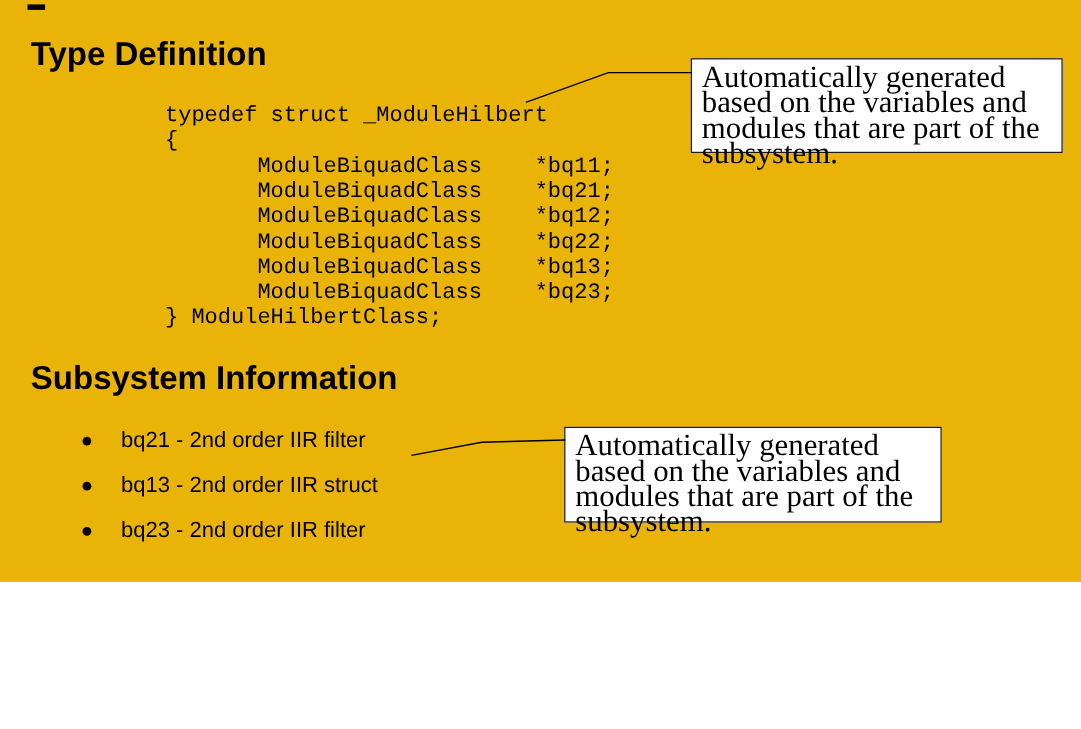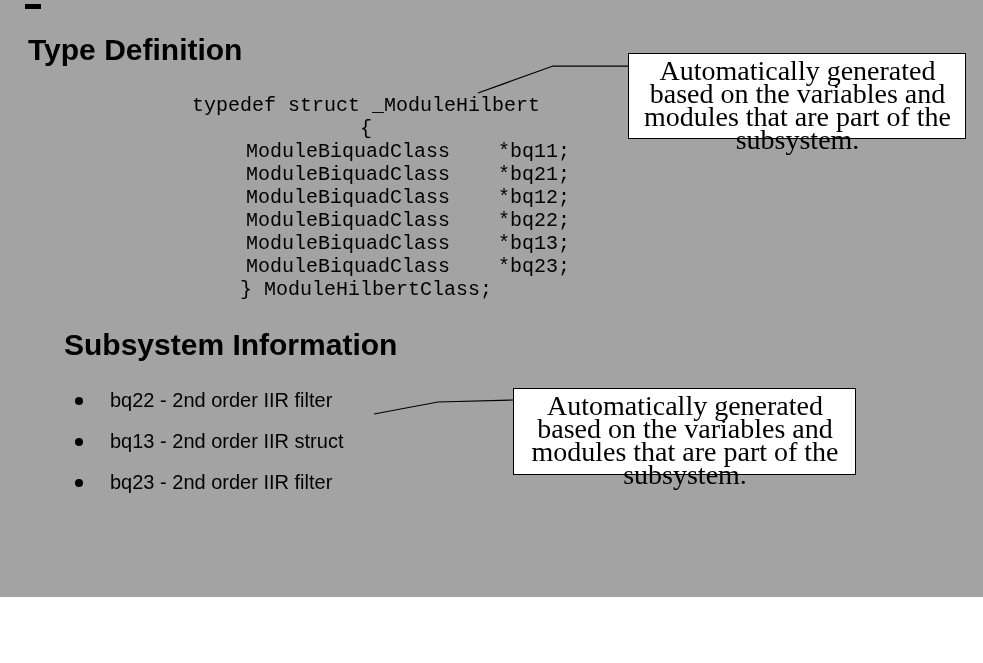--- a/index.html
+++ b/index.html
@@ -1,54 +1,52 @@
 <!DOCTYPE html>
 <html><head>
 <meta charset="utf-8">
 <style>
   * { margin: 0; padding: 0; box-sizing: border-box; }
   html, body { background: #ffffff; }
   .page {
     position: relative;
     width: 983px;
-    height: 597px;
-    background: #a3a3a3;
+    height: 529px;
+    background: #eab308;
     color: #000000;
     overflow: hidden;
     font-family: "Liberation Sans", sans-serif;
-    text-align: center;
   }
   .corner-mark {
     position: absolute;
     left: 25px; top: 4px;
     width: 16px; height: 5px;
     background: #000000;
   }
   .heading {
     position: absolute;
     left: 28px;
     font-family: "Liberation Sans", sans-serif;
     font-weight: bold;
     font-size: 30px;
     line-height: 34px;
     color: #000000;
     white-space: nowrap;
   }
   .heading-1 { top: 33px; }
-  .heading-2 { top: 328px; margin-left: 36px; }
+  .heading-2 { top: 328px; }
   .code-block {
     position: absolute;
     left: 150px;
     top: 94px;
     font-family: "Liberation Mono", "DejaVu Sans Mono", monospace;
     font-size: 20px;
     line-height: 23px;
     color: #000000;
     white-space: pre;
-    margin-left: 12px;
   }
   .callout {
     position: absolute;
     border: 1.5px solid #000000;
     background: #ffffff;
     font-family: "Liberation Serif", serif;
     font-size: 28px;
     line-height: 23px;
     color: #000000;
     padding: 5px 8px 5px 9px;
@@ -112,26 +110,26 @@
 
   <div class="callout callout-1">
     <span>Automatically generated based on the variables and modules that are part of the subsystem.</span>
   </div>
 
   <div class="heading heading-2">Subsystem Information</div>
 
   <ul class="bullet-list">
 
 
+      <li class="bullet-item">
+        <span class="bullet-dot"></span>
+        <span>bq21 - 2nd order IIR filter</span>
+      </li>
 
 
-      <li class="bullet-item">
-        <span class="bullet-dot"></span>
-        <span>bq22 - 2nd order IIR filter</span>
-      </li>
 
       <li class="bullet-item">
         <span class="bullet-dot"></span>
         <span>bq13 - 2nd order IIR struct</span>
       </li>
 
       <li class="bullet-item">
         <span class="bullet-dot"></span>
         <span>bq23 - 2nd order IIR filter</span>
       </li>

